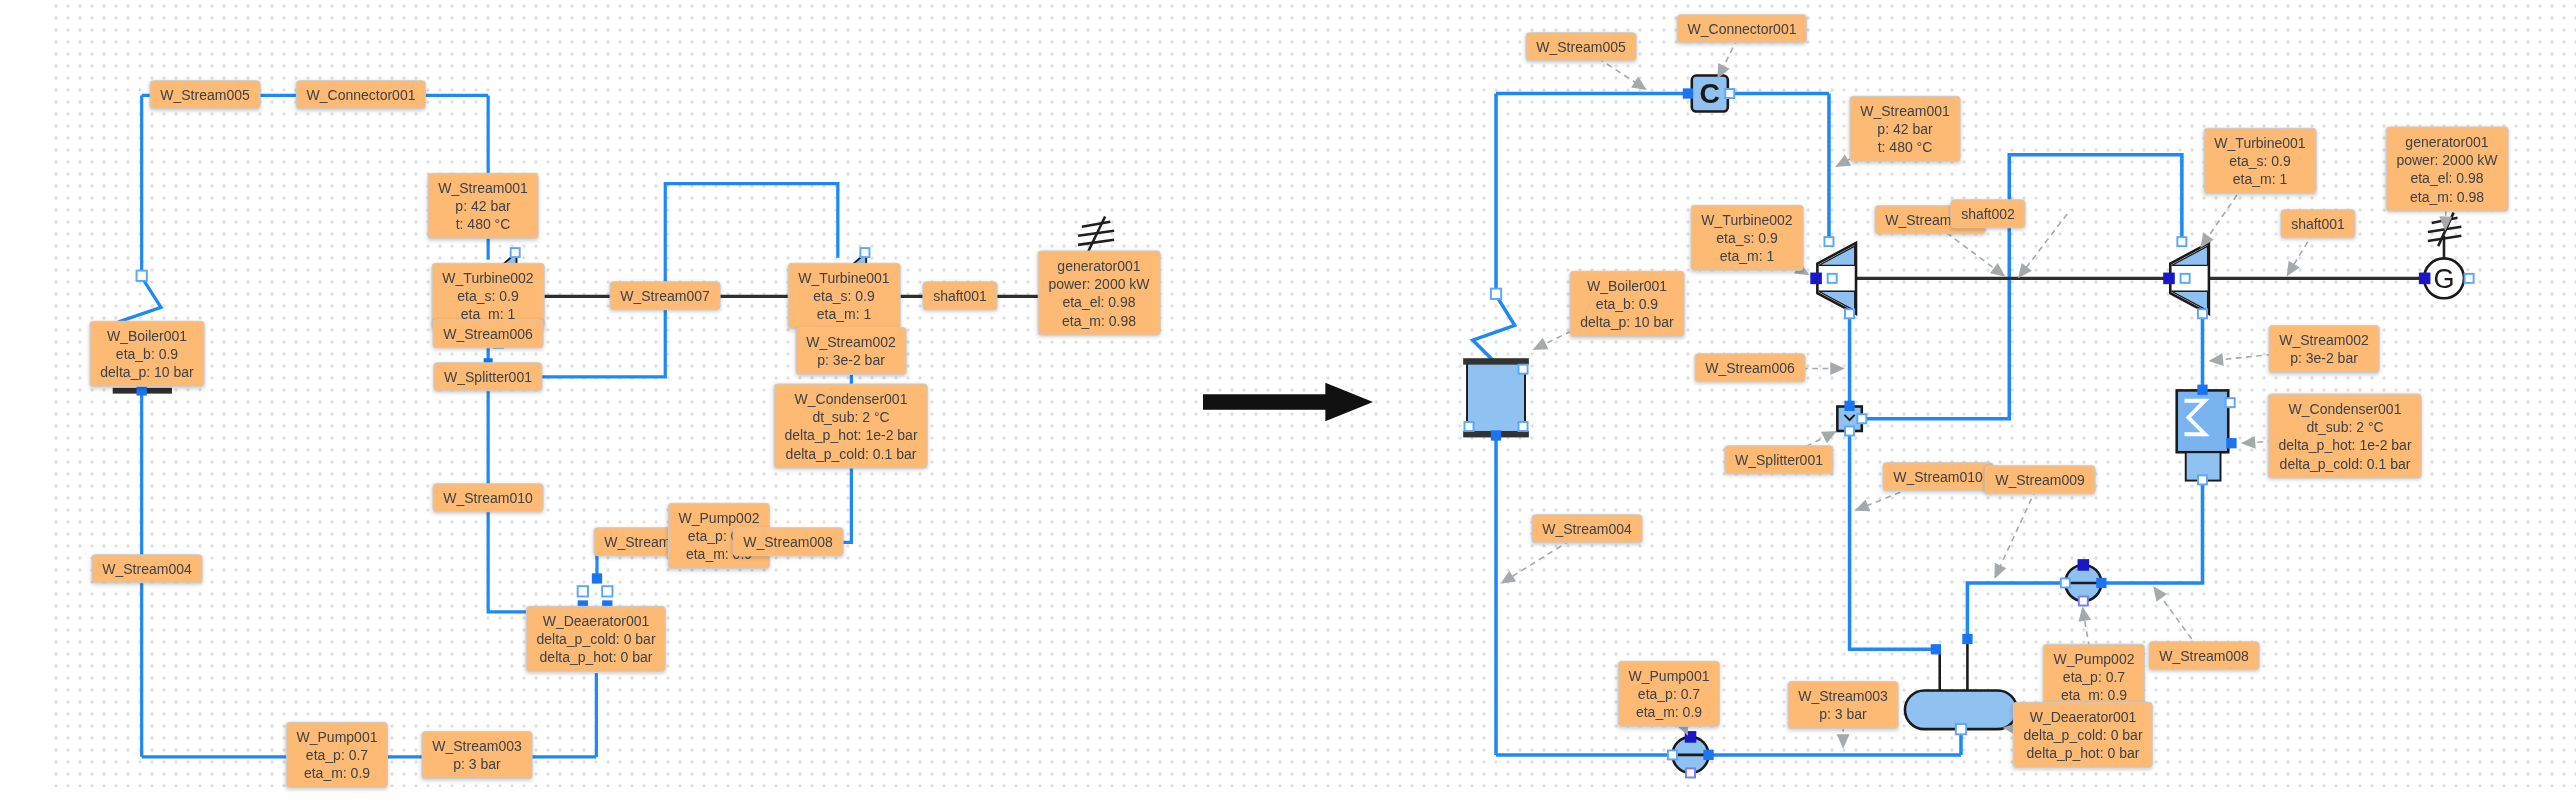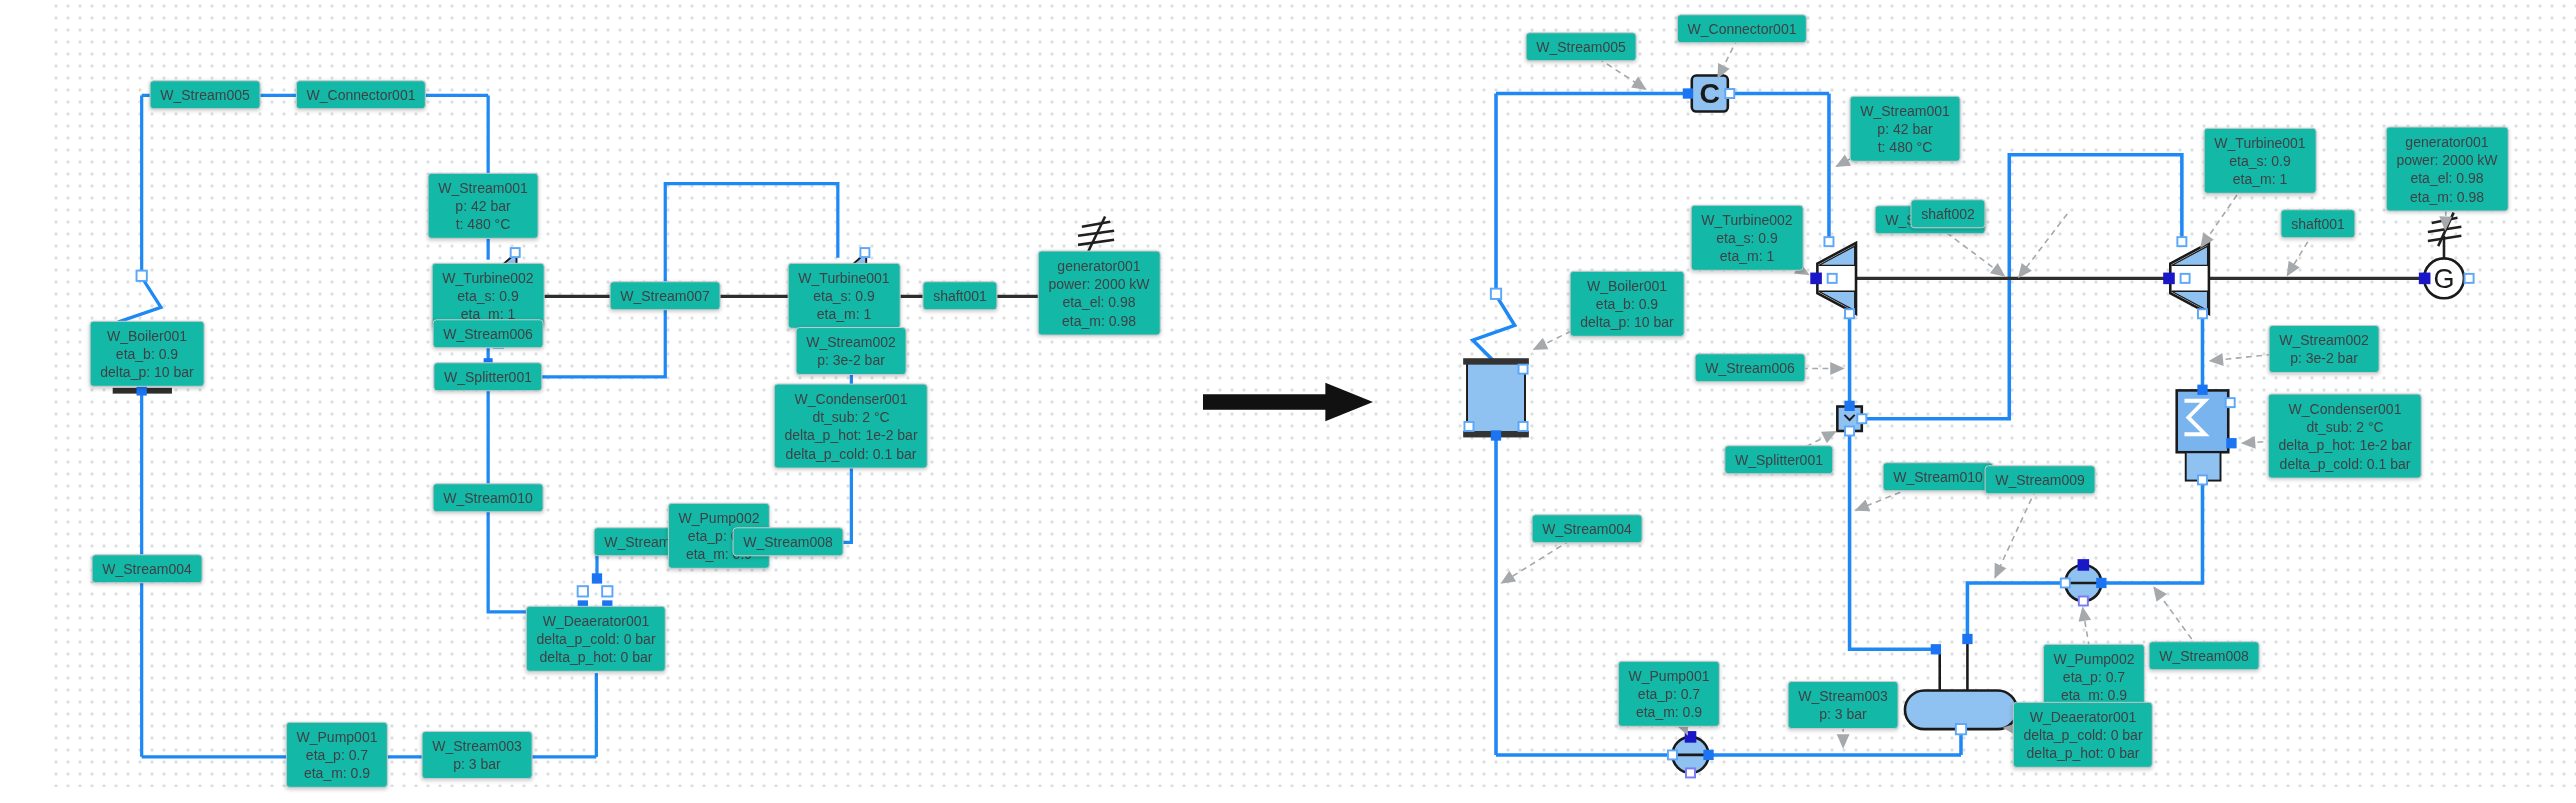--- a/index.html
+++ b/index.html
@@ -3,21 +3,21 @@
 <meta charset="utf-8">
 <style>
   html,body{margin:0;padding:0;background:#ffffff;}
   body{width:2576px;height:804px;overflow:hidden;font-family:"Liberation Sans",sans-serif;position:relative;}
   #stage{position:absolute;left:0;top:0;width:2576px;height:804px;}
   #grid{position:absolute;left:50px;top:0;right:0;bottom:16.7px;
         background-image:radial-gradient(#dcdfe3 1.4px, transparent 1.8px);
         background-size:12px 12px;}
   svg{position:absolute;left:0;top:0;}
   .label{position:absolute;transform:translate(-50%,-50%);
-         background:#14b8a6;border:1.3px solid #c9cbce;border-radius:3.9px;
+         background:#fdba74;border:1.3px solid #c9cbce;border-radius:3.9px;
          box-shadow:0 1.3px 3.9px rgba(0,0,0,0.18);
          padding:4.5px 9.7px;text-align:center;color:#3e4247;
          font-size:14px;line-height:1.32;white-space:nowrap;z-index:5;}
   .label div{pointer-events:none;}
 </style>
 </head>
 <body>
 
 <div id="stage">
   <div id="grid"></div>
@@ -318,21 +318,21 @@
         <div>t: 480 °C</div>
       </div>
       <div class="label" style="left: 1747px; top: 238px;">
         <div>W_Turbine002</div>
         <div>eta_s: 0.9</div>
         <div>eta_m: 1</div>
       </div>
       <div class="label" style="left: 1930px; top: 220px;">
         <div>W_Stream007</div>
       </div>
-      <div class="label" style="left: 1948px; top: 214px;">
+      <div class="label" style="left: 1988px; top: 214px;">
         <div>shaft002</div>
       </div>
       <div class="label" style="left: 2260px; top: 161px;">
         <div>W_Turbine001</div>
         <div>eta_s: 0.9</div>
         <div>eta_m: 1</div>
       </div>
       <div class="label" style="left: 2447px; top: 169px;">
         <div>generator001</div>
         <div>power: 2000 kW</div>

